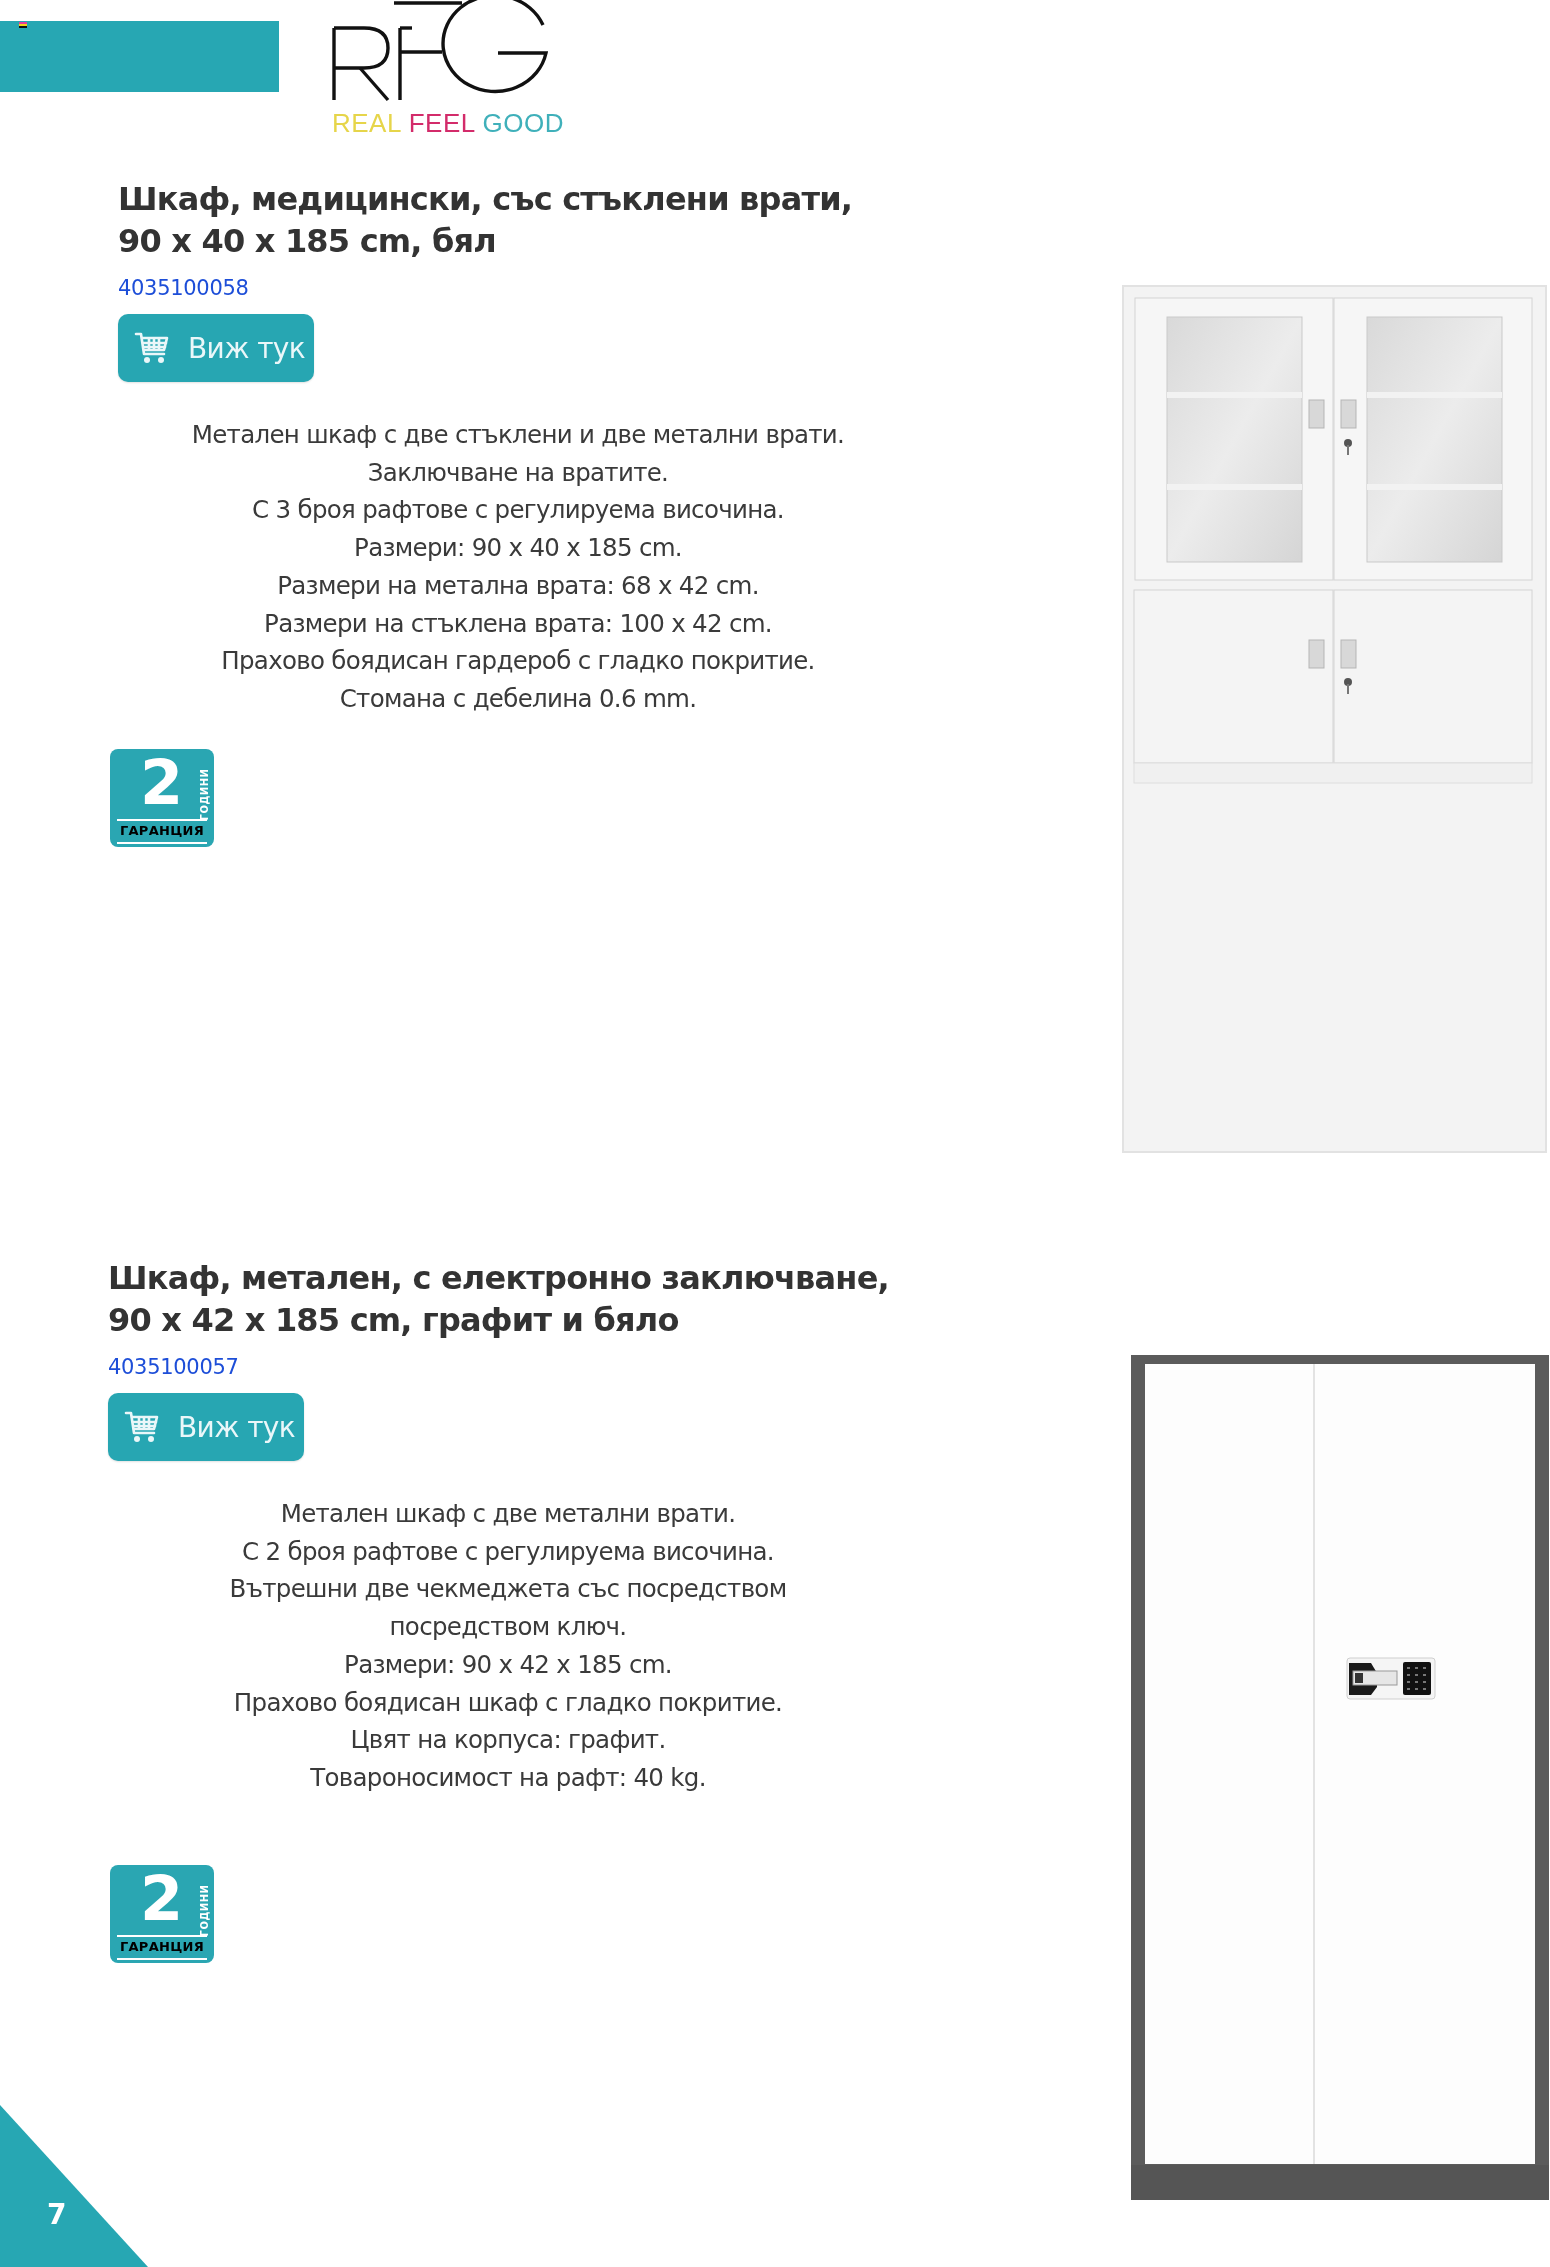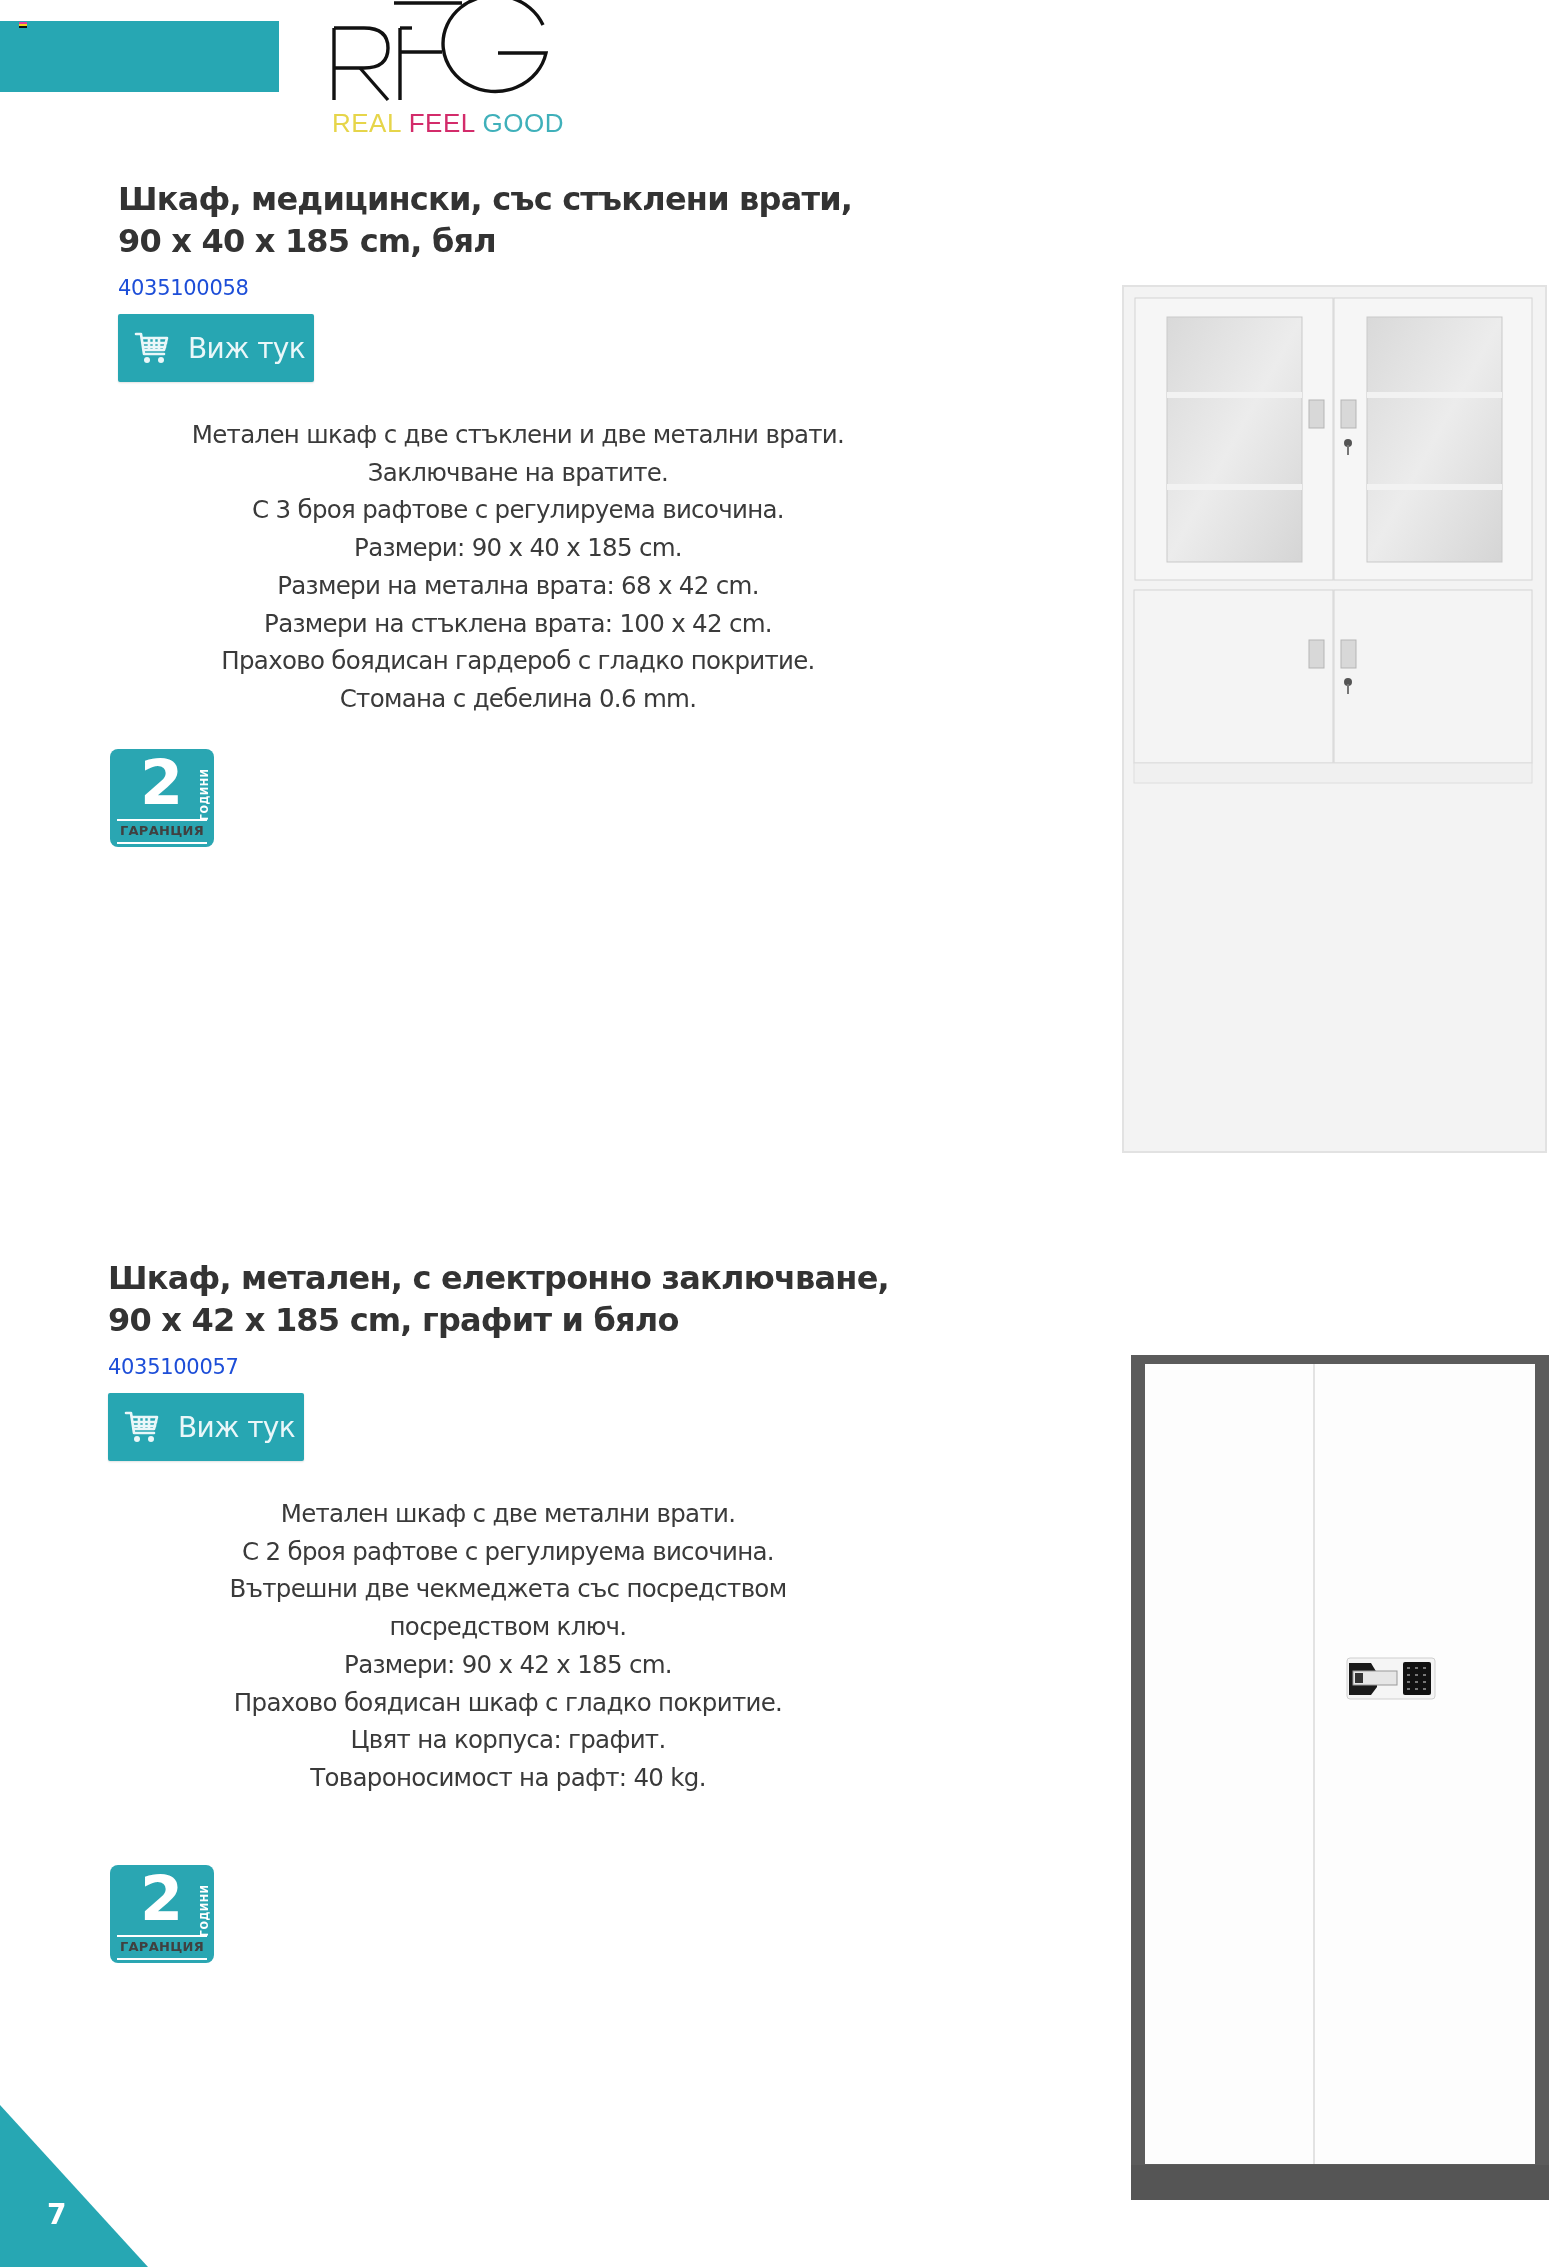--- a/index.html
+++ b/index.html
@@ -17,40 +17,40 @@
   .logo-tagline .w1 { color: #e6d54a; }
   .logo-tagline .w2 { color: #d32b6a; }
   .logo-tagline .w3 { color: #3fb0ba; }
 
   .product { position: absolute; left: 118px; width: 800px; }
   .product-title { font-family: "DejaVu Sans", sans-serif; font-weight: bold; font-size: 32px;
     line-height: 42px; color: #333333; letter-spacing: -0.8px; }
   .product-sku { margin-top: 12px; font-family: "DejaVu Sans", sans-serif; font-size: 21px; color: #1d4ed8;
     line-height: 28px; letter-spacing: -0.3px; }
   .buy-button { margin-top: 12px; display: inline-flex; align-items: center; width: 196px; height: 68px;
-    background: #27a6b2; border-radius: 2px; padding-left: 16px; cursor: pointer;
+    background: #27a6b2; border-radius: 10px; padding-left: 16px; cursor: pointer;
     box-shadow: 0 1px 2px rgba(0,0,0,0.12); }
   .buy-button .cart { width: 36px; height: 34px; margin-right: 18px; }
   .buy-button .label { color: #eaf7f9; font-family: "DejaVu Sans", sans-serif; font-size: 28px; letter-spacing: -0.6px; }
 
   .product-desc { margin-top: 34px; }
   .product-desc .line { font-family: "DejaVu Sans", sans-serif; font-size: 24.5px; line-height: 37.7px;
     color: #3a3a3a; letter-spacing: -0.7px; white-space: nowrap; text-align: center; }
 
   .warranty { position: absolute; left: 110px; width: 104px; height: 98px; background: #2aa6b2;
     border-radius: 8px; }
   .warranty .num { position: absolute; left: 30px; top: -2px; color: #fff; font-family: "DejaVu Sans", sans-serif;
     font-weight: bold; font-size: 62px; line-height: 72px; }
   .warranty .years { position: absolute; left: 64px; top: 40px; color: #fff; font-family: "DejaVu Sans", sans-serif;
     font-size: 10px; font-weight: bold; transform: rotate(-90deg); transform-origin: center; width: 60px;
     text-align: center; letter-spacing: 0.5px; }
   .warranty .rule { position: absolute; left: 7px; right: 7px; height: 2px; background: #fff; }
   .warranty .rule.r1 { top: 70px; }
   .warranty .rule.r2 { top: 93px; height: 1.5px; }
-  .warranty .guar { position: absolute; left: 0; right: 0; top: 74px; text-align: center; color: #404040;
+  .warranty .guar { position: absolute; left: 0; right: 0; top: 74px; text-align: center; color: #000000;
     font-family: "DejaVu Sans", sans-serif; font-size: 13px; font-weight: bold; letter-spacing: 0.3px; }
 
   .product-image { position: absolute; }
 
   .page-corner { position: absolute; left: 0; bottom: 0; width: 148px; height: 162px; }
   .page-number { position: absolute; left: 47px; top: 2198px; color: #ffffff; font-family: "DejaVu Sans", sans-serif;
     font-weight: bold; font-size: 28px; }
 </style>
 </head>
 <body>

